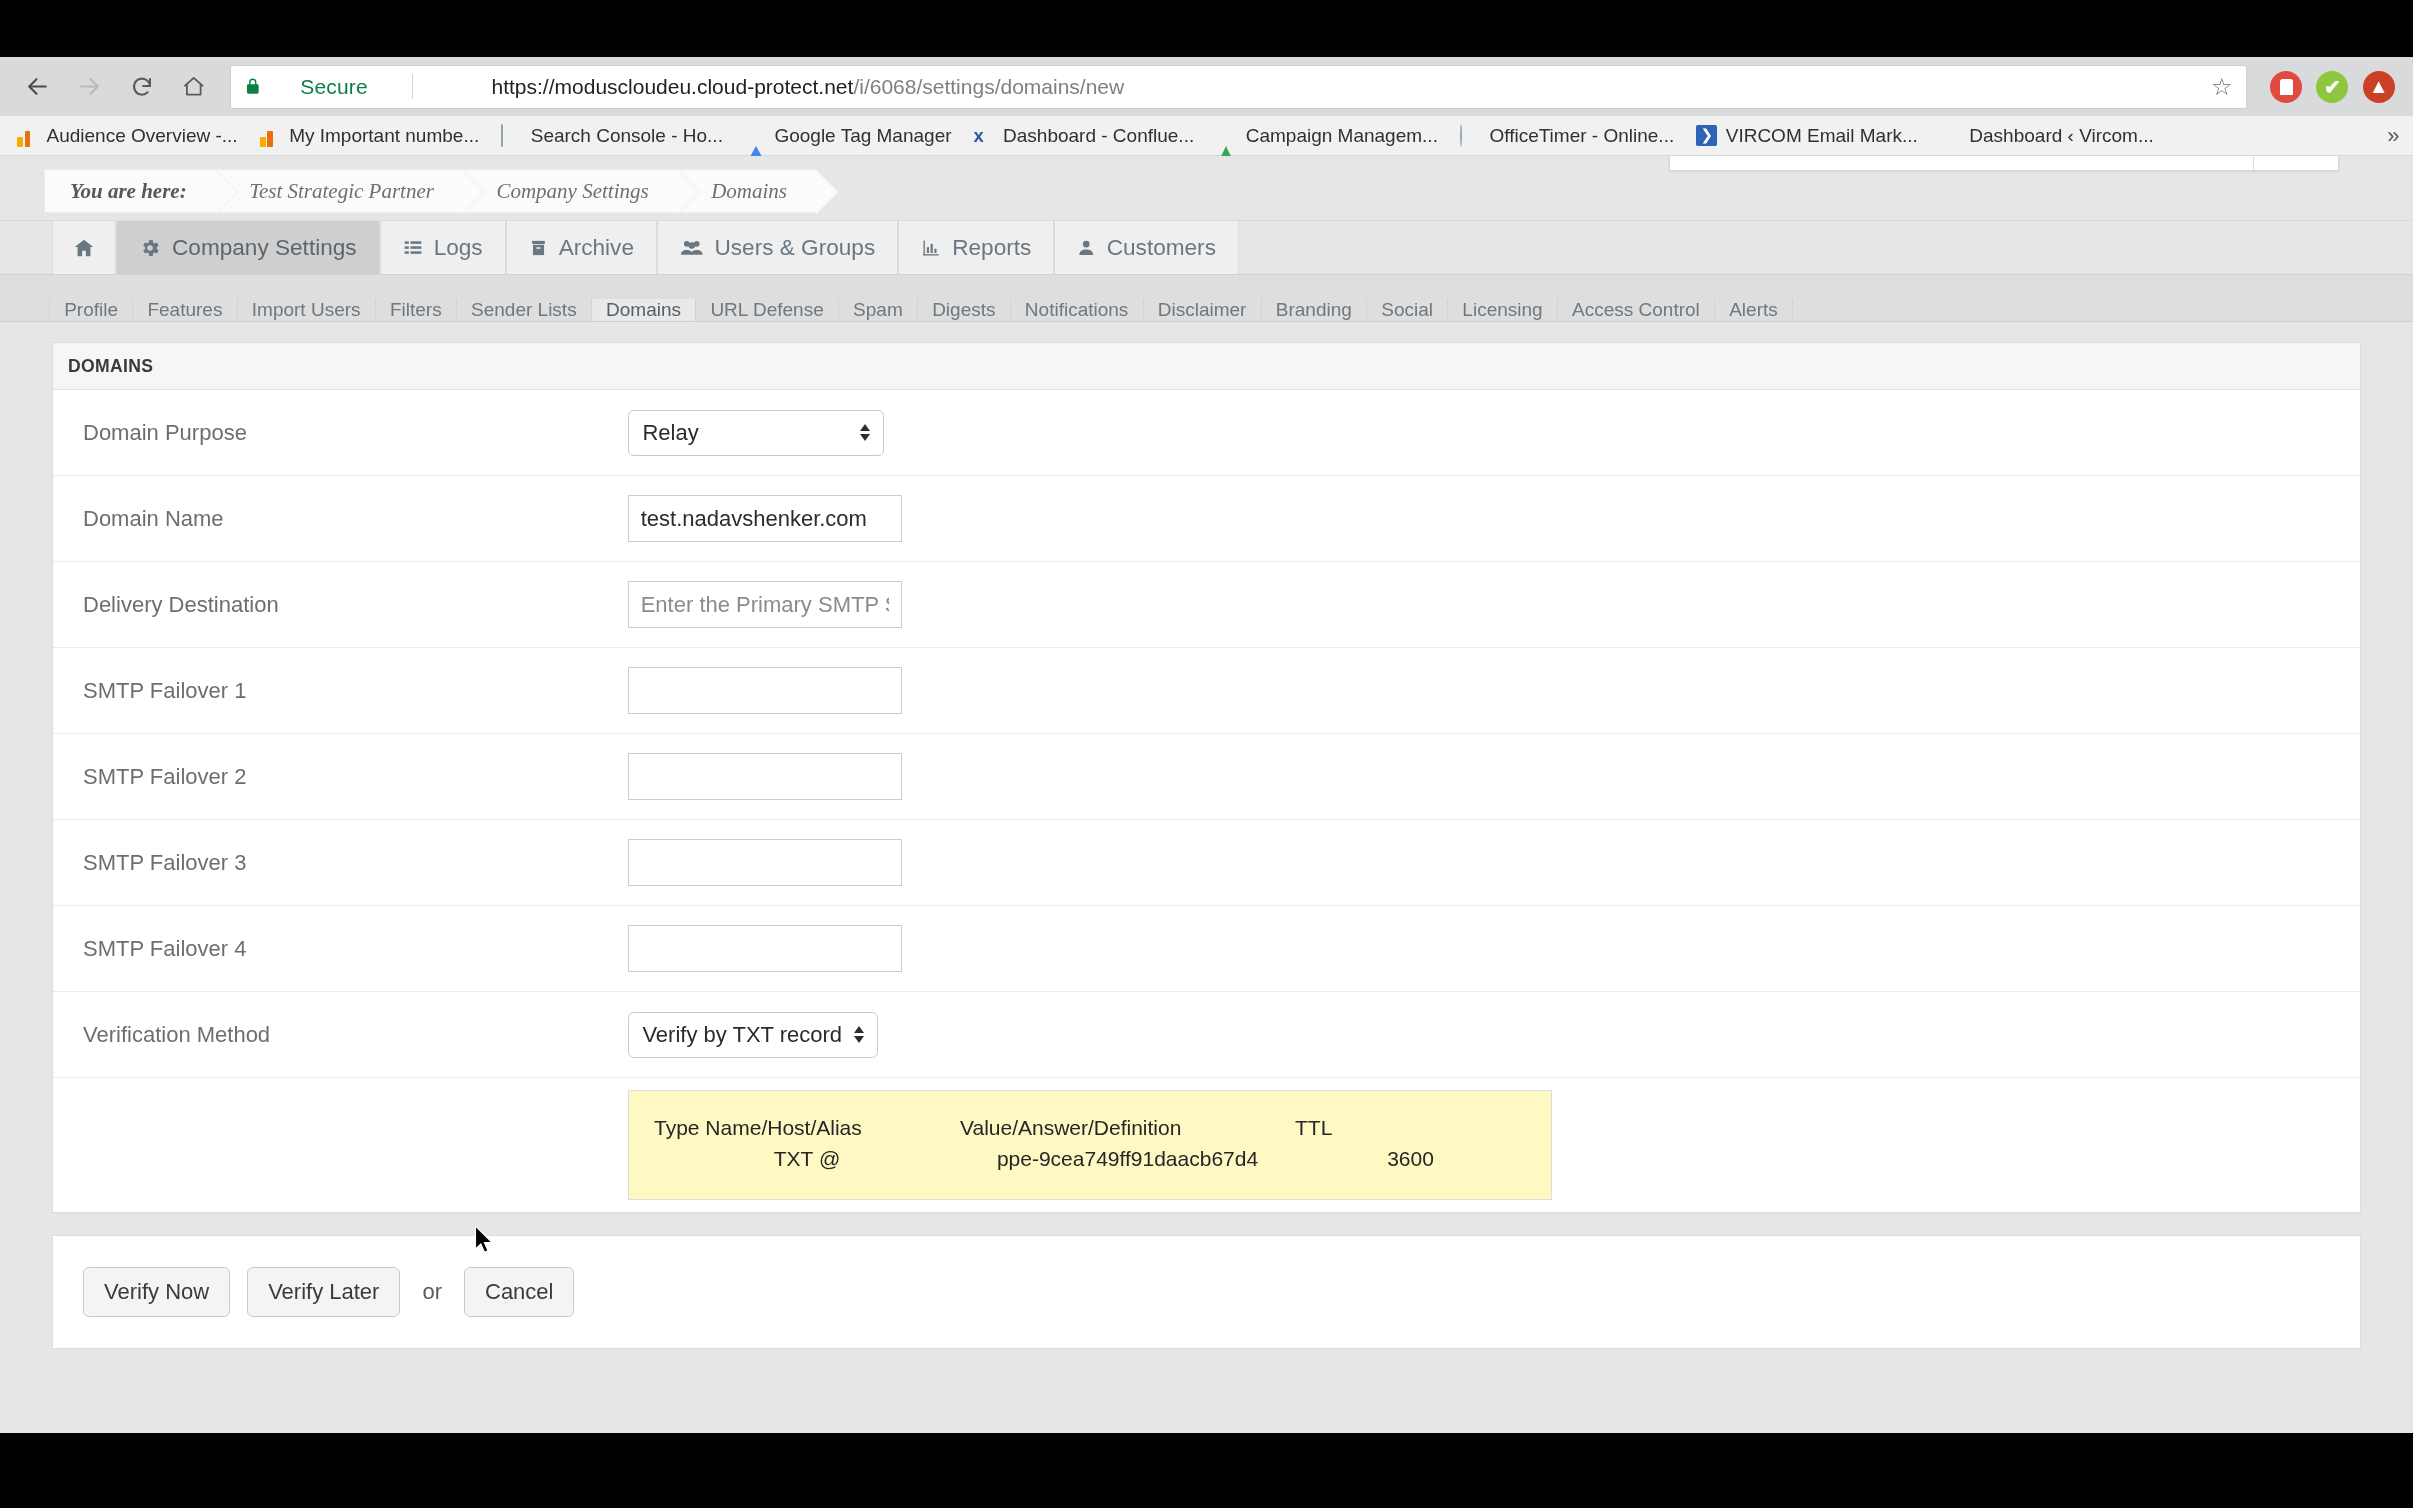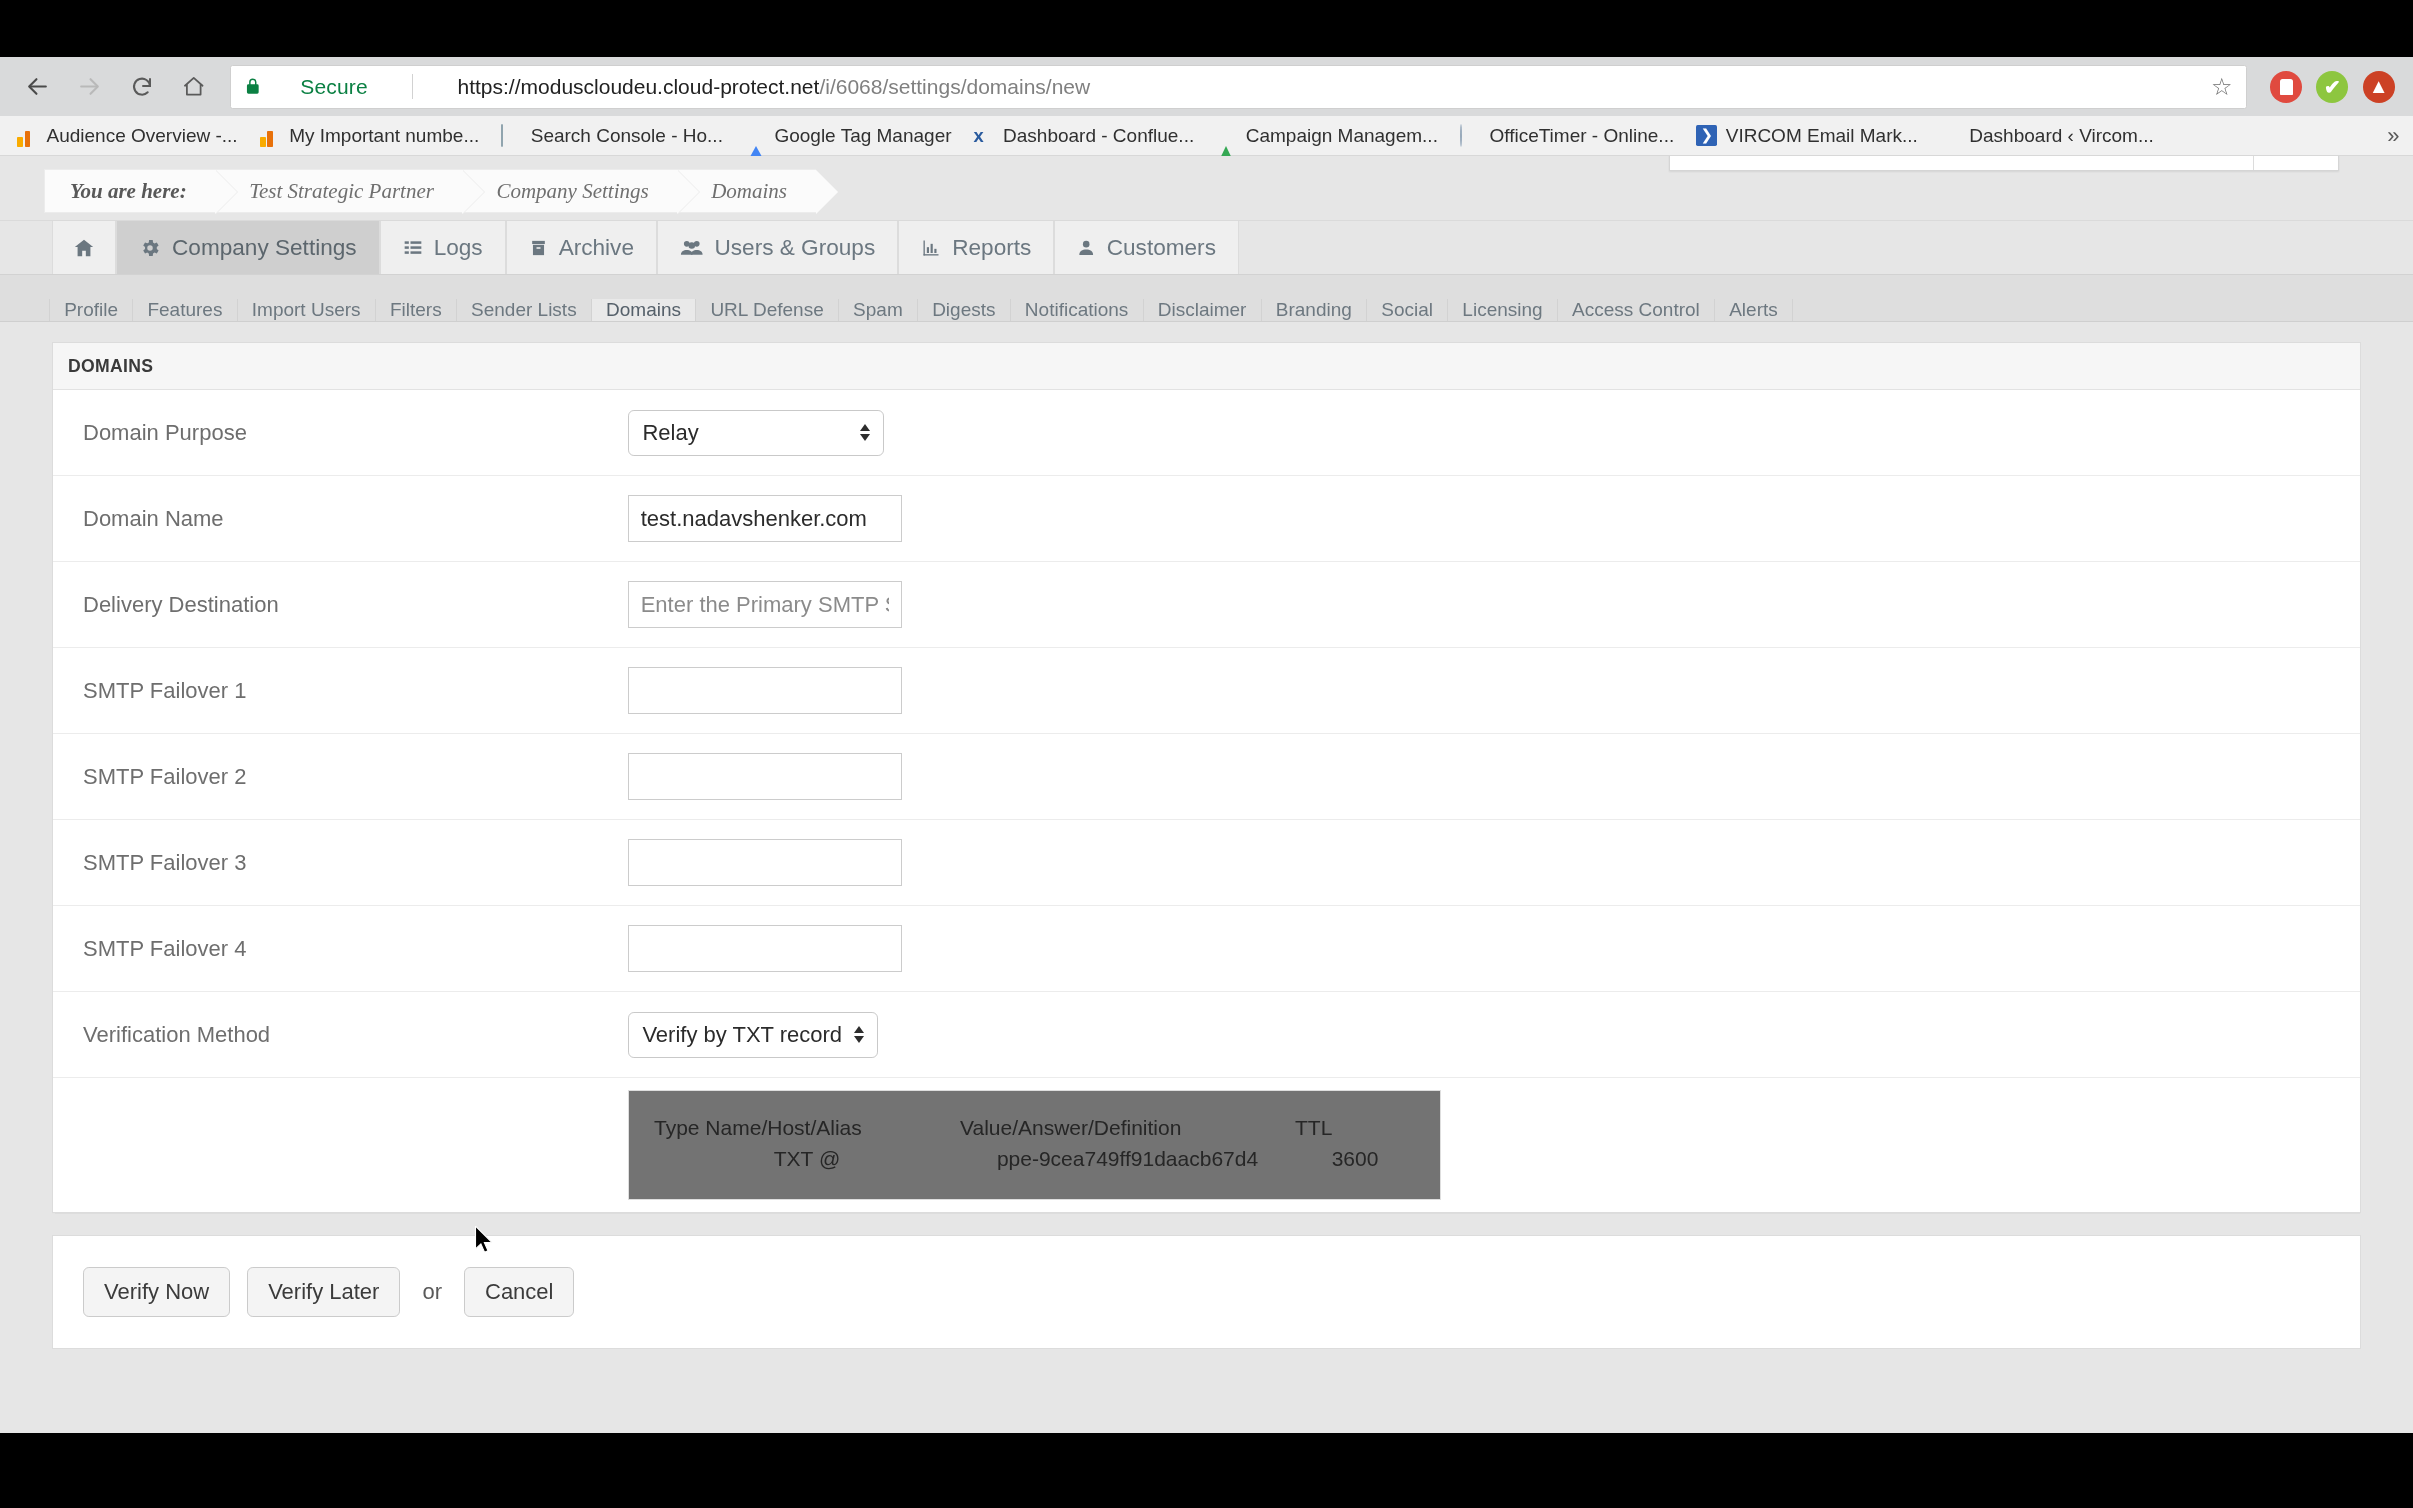--- a/index.html
+++ b/index.html
@@ -43,21 +43,21 @@
     border: 0.8px solid #cfcfcf;
     border-radius: 2.5px;
     display: flex; align-items: center;
     padding: 0 13.4px;
     position: relative;
     gap: 31px;
   }
   .lock-icon { color: #0b8043; font-size: 18.4px; margin-right: 7.5px; display:flex; }
   .secure-word { color: #0b8043; font-size: 21px; letter-spacing: 0.2px; }
   .omni-sep { width: 0.8px; height: 25px; background: #d2d2d2; margin: 0 13.4px; }
-  .url { font-size: 21px; white-space: nowrap; }
+  .url { font-size: 21px; white-space: nowrap; margin-left: 34px; }
   .url .host { color: #222; }
   .url .path { color: #808080; }
   .star-icon { margin-left: auto; color: #6e6e6e; font-size: 24px; display:flex; }
 
   .ext-icons { display: flex; align-items: center; gap: 14.2px; padding: 0 18.4px 0 15px; }
   .ext { width: 32px; height: 32px; border-radius: 50%; display:flex; align-items:center; justify-content:center; }
   .ext.adblock { background: #e04a3f; }
   .ext.adblock .hand { width: 12.6px; height: 16px; background: #fff; border-radius: 2.5px 2.5px 0.8px 0.8px; }
   .ext.check { background: #8dc63f; color: #fff; font-size: 20px; font-weight: bold; }
   .ext.upload { background: #cc4125; color: #fff; font-size: 20px; }
@@ -241,22 +241,22 @@
     color: #333;
   }
   .spin .up, .spin .dn { width: 0; height: 0; border-left: 5.9px solid transparent; border-right: 5.9px solid transparent; }
   .spin .up { border-bottom: 7.5px solid #2d2d2d; }
   .spin .dn { border-top: 7.5px solid #2d2d2d; }
 
   
   .dnsrow { padding-left: 30px; min-height: 134px; display: flex; align-items: center; border-bottom: none; }
   .dnsbox {
     margin-left: 545px;
-    width: 813px;
-    background: #737373;
+    width: 924px;
+    background: #fef9c3;
     border: 0.8px solid #dedede;
     padding: 25px 25px 28.5px 25px;
   }
   .dnstable { width: 100%; border-collapse: collapse; }
   .dnstable th {
     text-align: left; font-weight: normal;
     font-size: 21px; color: #262626;
     padding-bottom: 6.7px;
   }
   .dnstable td { text-align: center; font-size: 21px; color: #262626; }

